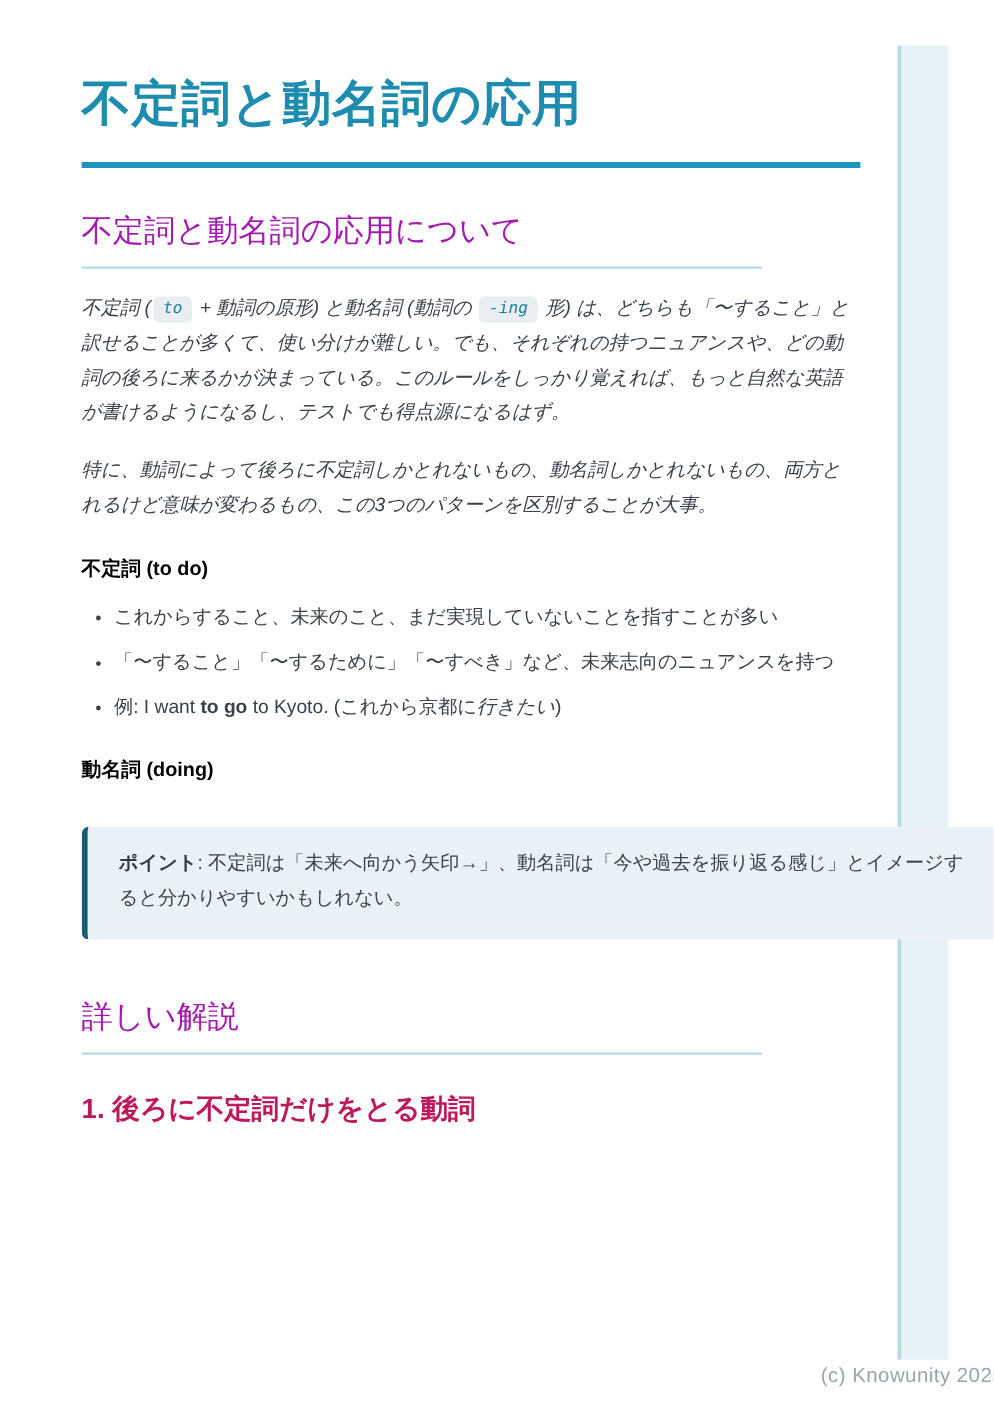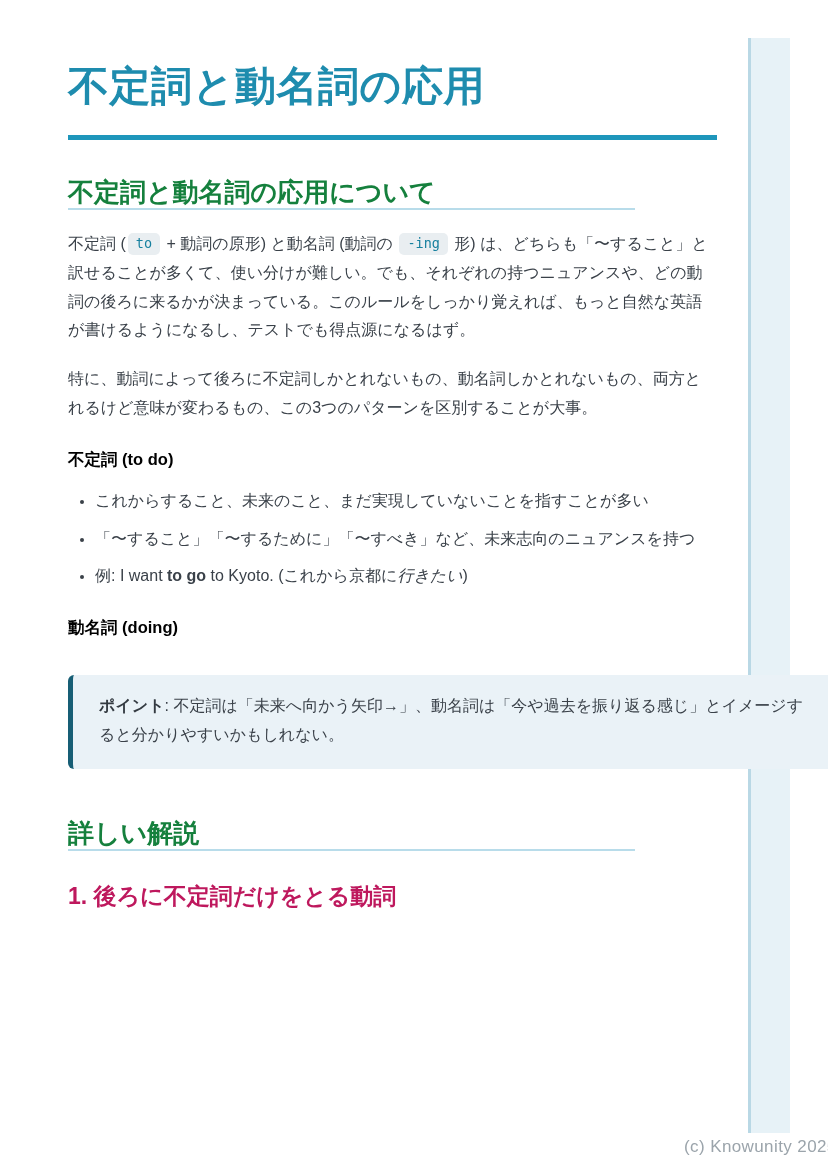--- a/index.html
+++ b/index.html
@@ -55,31 +55,33 @@
   .title-rule {
     height: 5px;
     background: #1e96bb;
     width: 649px;
   }
 
   h2.section-heading {
     margin: 38px 0 0 0;
     font-size: 26px;
     line-height: 1.15;
-    font-weight: 700;
-    color: #15803d;
+    font-weight: 400;
+    color: #a21caf;
+    padding-bottom: 14px;
     border-bottom: 2px solid #b8dcea;
     width: 567px;
   }
   h2.spaced { margin-top: 50px; }
 
   p.body-text {
     margin: 20px 0 0 0;
     font-size: 16px;
     line-height: 1.8;
+    font-style: italic;
   }
 
   .code-chip {
     display: inline-block;
     padding: 1px 8px 2px 8px;
     margin: 0 2px;
     border-radius: 5px;
     background: #e9eef1;
     color: #17809f;
     font-family: "DejaVu Sans Mono", "Liberation Mono", monospace;

